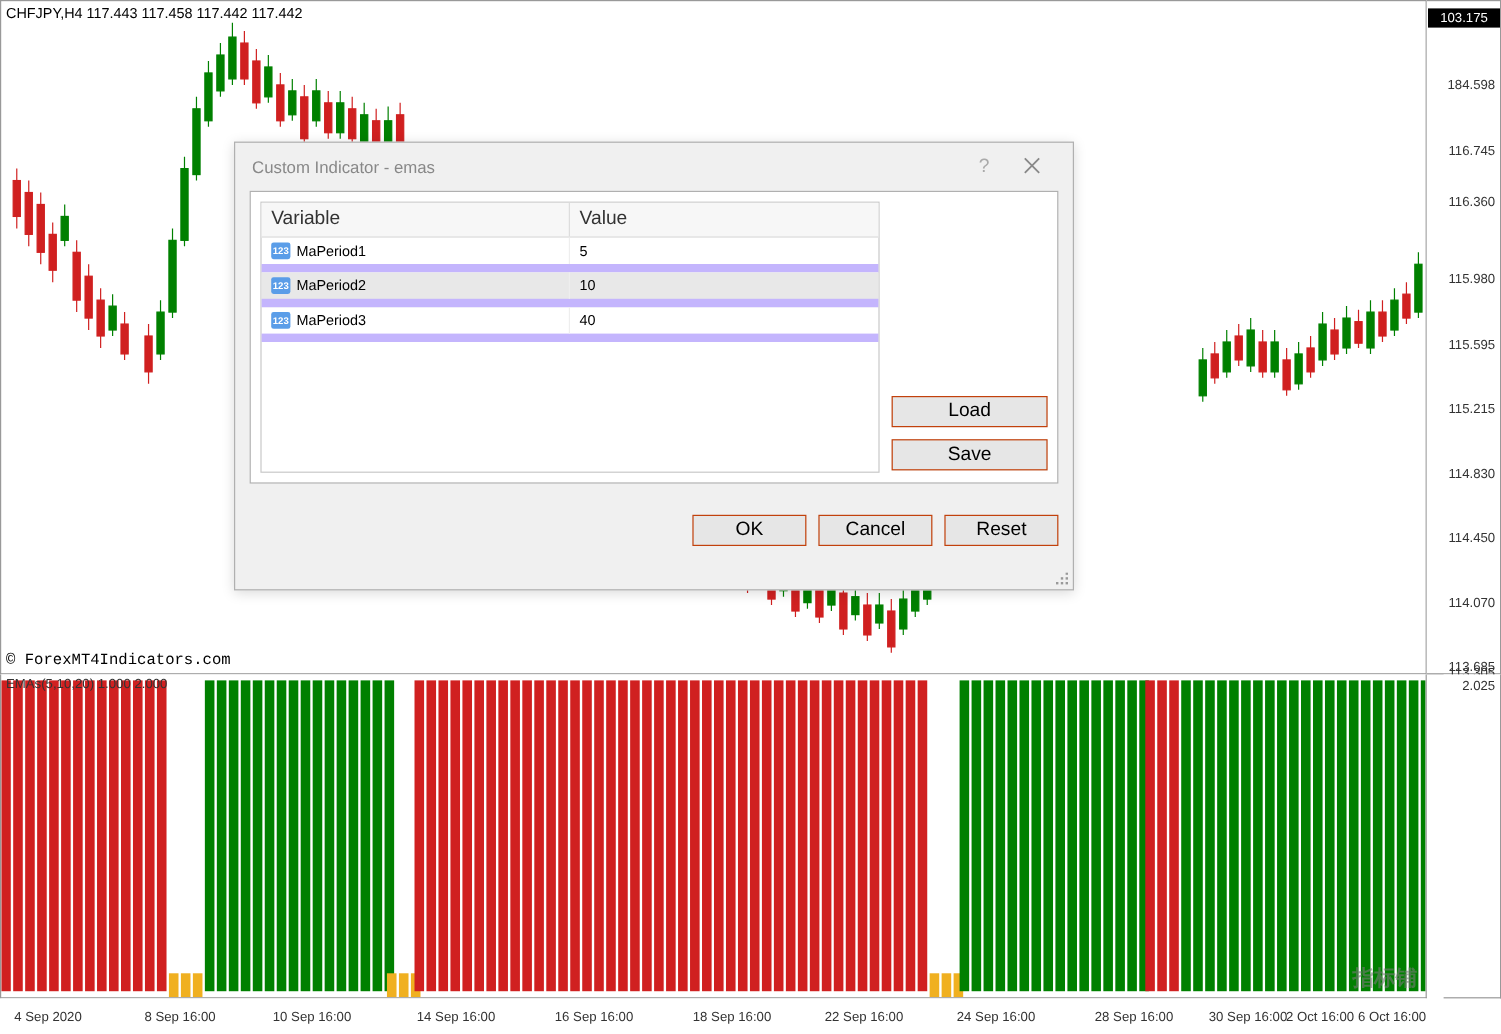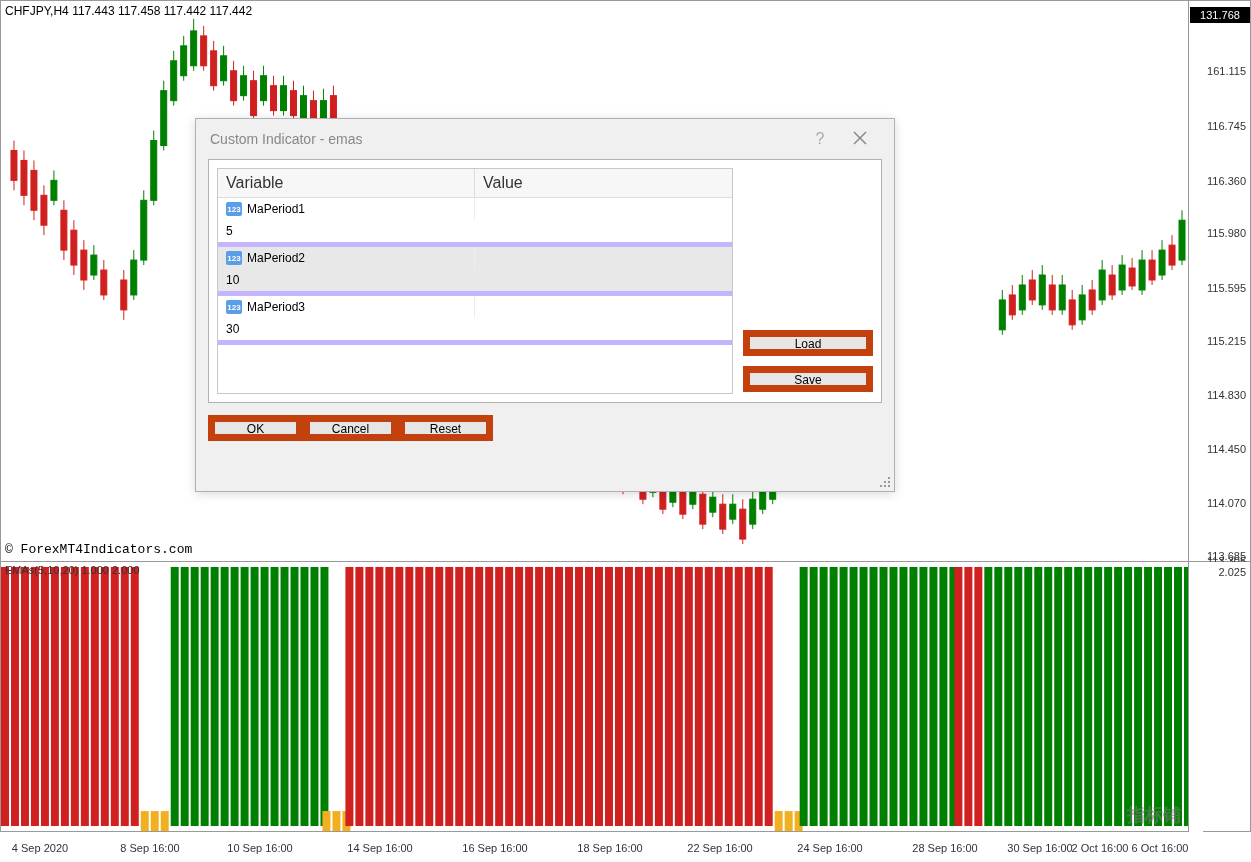--- a/index.html
+++ b/index.html
@@ -35,29 +35,29 @@
 .dlg-close svg { width: 14px; height: 14px; }
 .tabs { display: flex; padding: 0 12px; margin-top: 2px; }
 .tab { padding: 5px 10px; font-size: 12px; color: #333; border: 1px solid transparent; border-bottom: none; cursor: pointer; }
 .tab.active { background: #f0f0f0; border-color: #b0b0b0; border-bottom: 1px solid #f0f0f0; margin-bottom: -1px; z-index: 2; position: relative; }
 .tab-body { margin: 0 12px; border: 1px solid #b0b0b0; background: #fff; height: 244px; display: flex; padding: 8px; gap: 10px; }
 .grid { flex: 1; border: 1px solid #c8c8c8; background: #fff; }
 .grid-head { display: flex; background: #f7f7f7; border-bottom: 1px solid #ddd; }
 .grid-head div { padding: 5px 8px; font-size: 16px; color: #333; }
 .col-var { width: 50%; border-right: 1px solid #ddd; }
 .col-val { width: 50%; }
-.grid-row { display: flex; border-bottom: 5px solid #c4b5fd; flex-direction: column; }
+.grid-row { display: flex; border-bottom: 7px solid #c4b5fd; }
 .grid-row.sel { background: #e8e8e8; }
 .grid-row .cell { padding: 4px 8px; font-size: 12px; display: flex; align-items: center; gap: 5px; }
 .cell-var { width: 50%; border-right: 1px solid #eee; }
 .cell-val { width: 50%; }
 .var-icon { display: inline-flex; width: 16px; height: 14px; background: #5a9de8; border-radius: 2px; color: #fff; font-size: 8px; align-items: center; justify-content: center; font-weight: bold; }
 .side-btns { display: flex; flex-direction: column; gap: 10px; justify-content: flex-end; padding-bottom: 2px; }
-.btn { width: 130px; height: 26px; background: #e6e6e6; border: 7px solid #c2410c; font-size: 12px; cursor: pointer; }
-.dlg-footer { display: flex; padding: 12px; }
+.btn { width: 130px; height: 26px; background: #e6e6e6; border: 1px solid #c2410c; font-size: 16px; cursor: pointer; }
+.dlg-footer { display: flex; justify-content: flex-end; gap: 10px; padding: 12px; margin-top: 14px; }
 .dlg-footer .btn { width: 95px; }
 .resize-grip { position: absolute; bottom: 2px; right: 2px; width: 12px; height: 12px; }
 .resize-grip svg { width: 12px; height: 12px; }
 </style>
 </head>
 <body>
 
 <div class="chart-area">
   <div class="chart-title">CHFJPY,H4  117.443 117.458 117.442 117.442</div>
   <svg class="candle-svg" viewBox="0 0 1189 562" preserveAspectRatio="none">
@@ -219,25 +219,25 @@
           <line x1="1153" y1="250" x2="1153" y2="285"></line>
         <rect x="1170" y="245" width="6" height="20"></rect>
           <line x1="1173" y1="235" x2="1173" y2="270"></line>
       </g>
     </g>
   </svg>
   <div class="watermark">© ForexMT4Indicators.com</div>
 </div>
 
 <div class="price-axis">
-  <div class="price-current" style="top:14px">131.768</div>
+  <div class="price-current" style="top:14px">103.175</div>
   <div id="price-ticks">
-      <div class="price-tick" style="top: 70px;">161.115</div>
+      <div class="price-tick" style="top: 70px;">184.598</div>
       <div class="price-tick" style="top: 125px;">116.745</div>
-      <div class="price-tick" style="top: 180px;">116.360</div>
+      <div class="price-tick" style="top: 168px;">116.360</div>
       <div class="price-tick" style="top: 232px;">115.980</div>
       <div class="price-tick" style="top: 287px;">115.595</div>
       <div class="price-tick" style="top: 340px;">115.215</div>
       <div class="price-tick" style="top: 394px;">114.830</div>
       <div class="price-tick" style="top: 448px;">114.450</div>
       <div class="price-tick" style="top: 502px;">114.070</div>
       <div class="price-tick" style="top: 555px;">113.685</div>
       <div class="price-tick" style="top: 560px;">113.305</div>
     </div>
 </div>
@@ -420,21 +420,21 @@
               <span class="var-icon">123</span>
               <span>MaPeriod2</span>
             </div>
             <div class="cell cell-val">10</div>
           </div>
           <div class="grid-row">
             <div class="cell cell-var">
               <span class="var-icon">123</span>
               <span>MaPeriod3</span>
             </div>
-            <div class="cell cell-val">30</div>
+            <div class="cell cell-val">40</div>
           </div>
         </div>
     </div>
     <div class="side-btns">
       <button class="btn">Load</button>
       <button class="btn">Save</button>
     </div>
   </div>
   <div class="dlg-footer">
     <button class="btn">OK</button>

